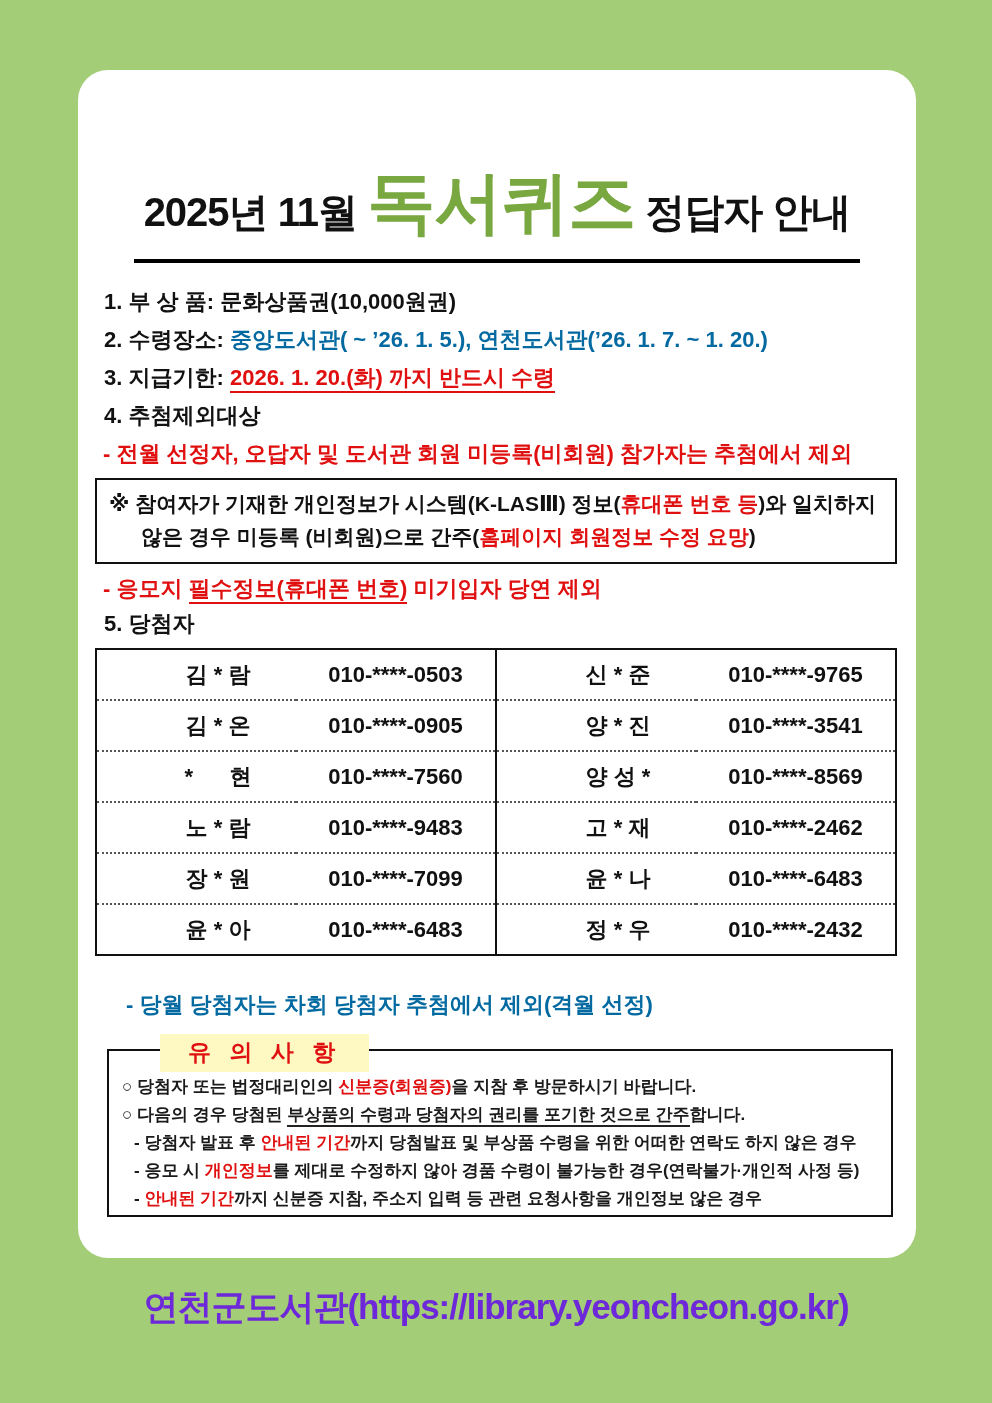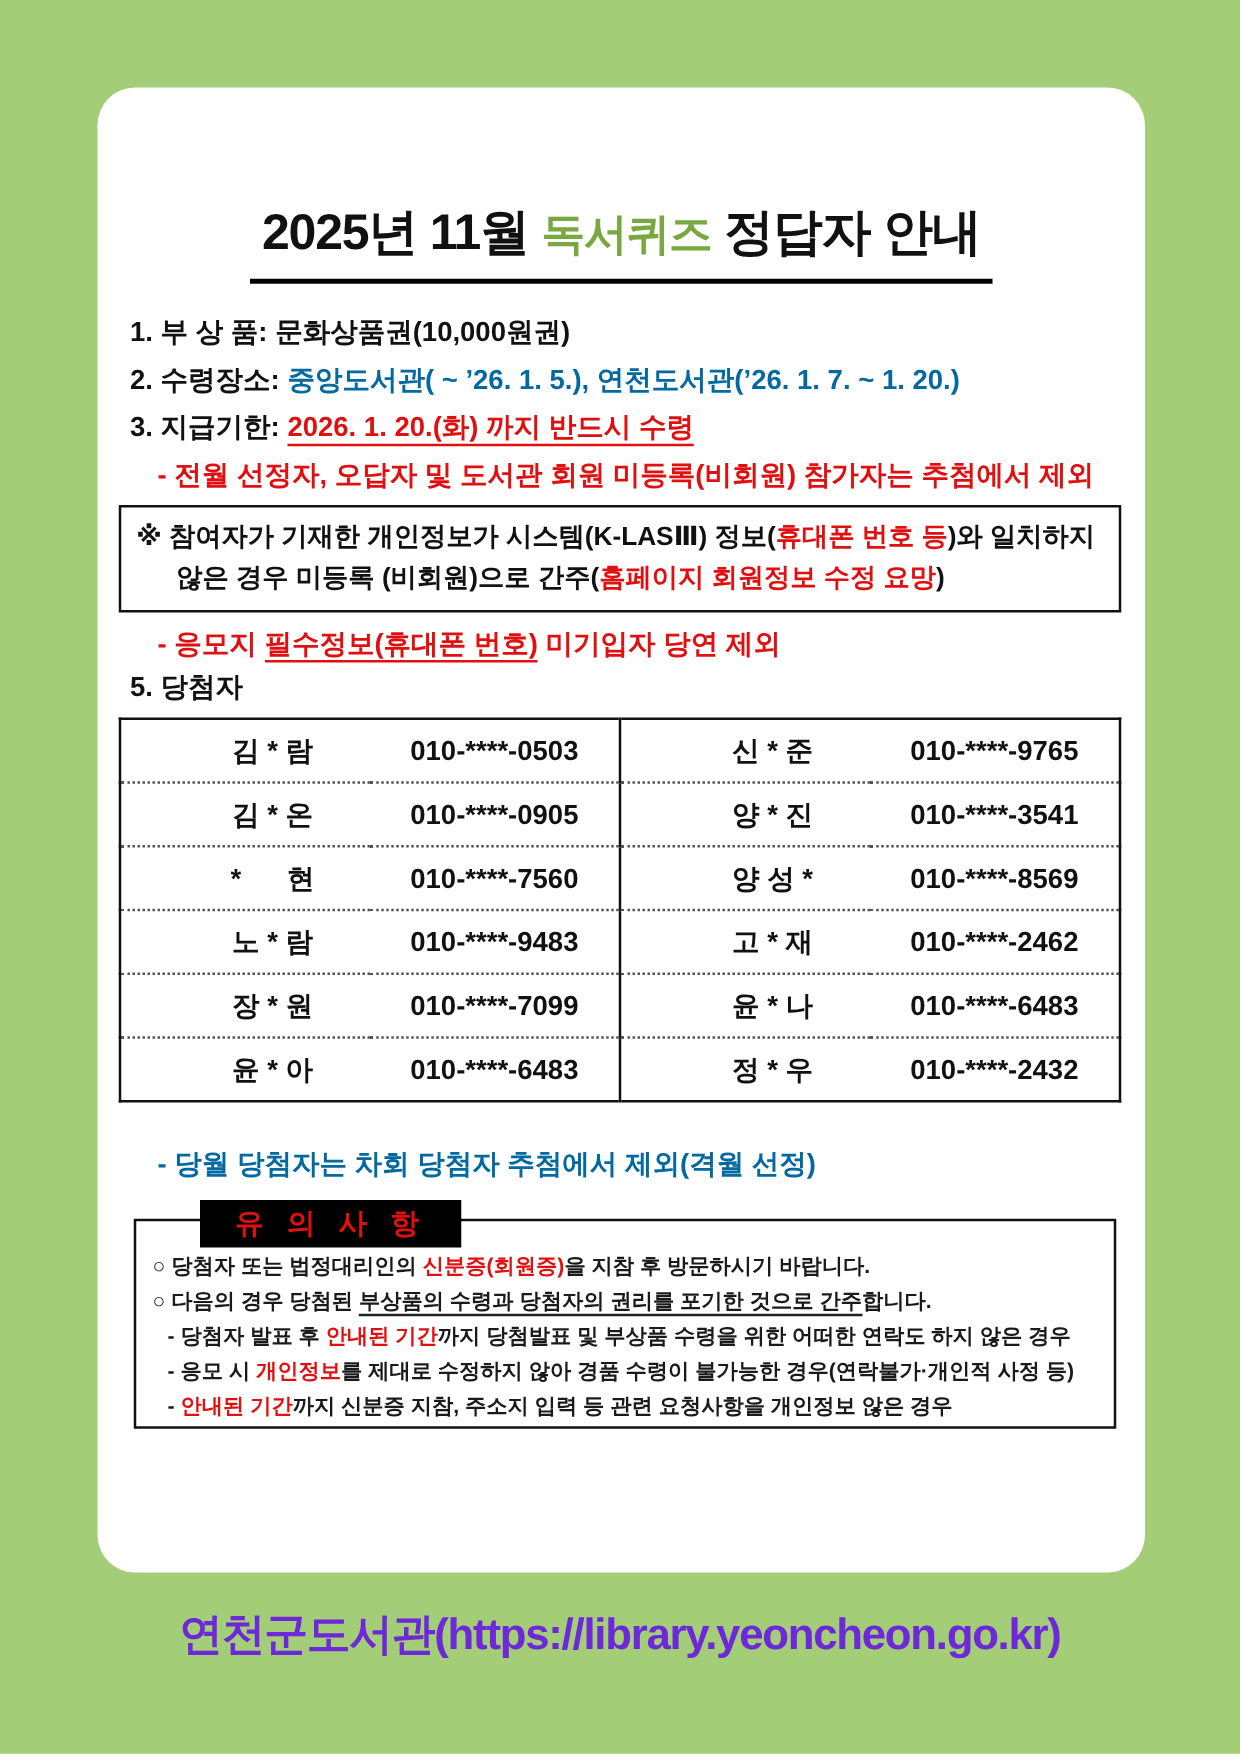--- a/index.html
+++ b/index.html
@@ -18,28 +18,28 @@
   }
   
   .title-wrap { padding-top:88px; text-align:center; }
   .title {
     display:inline-block;
     border-bottom:4px solid #000;
     padding:0 10px 10px 10px;
     font-size:40px; font-weight:bold; letter-spacing:-1px;
     white-space:nowrap;
   }
-  .title .green { color:#79a841; font-size:35px; }
+  .title .green { color:#79a841; font-size:68px; }
   
   .items { margin:26px 0 12px 26px; font-size:22px; font-weight:bold; }
   .item { margin-bottom:13px; line-height:25px; }
   .blue { color:#0369a1; }
   .red  { color:#e01010; }
   .red-u { color:#e01010; border-bottom:2px solid #e01010; padding-bottom:1px; }
-  .sub { margin:5px 0 0 48px; font-size:22px; font-weight:bold; line-height:25px; }
+  .sub { margin:5px 0 0 25px; font-size:22px; font-weight:bold; line-height:25px; }
   
   .kbox {
     margin:12px 0 0 17px; width:802px;
     border:2px solid #111;
     padding:7px 0 9px 12px;
     font-size:21px; font-weight:bold; line-height:33px;
   }
   .kbox p { padding-left:32px; text-indent:-32px; }
   .sub-after-box { margin-top:12px; }
   .item-winners { margin:10px 0 0 26px; font-size:22px; font-weight:bold; line-height:25px; }
@@ -59,21 +59,21 @@
   
   .caution {
     position:relative;
     margin:32px 0 0 29px; width:786px; height:168px;
     border:2px solid #111;
     padding:22px 10px 0 13px;
     font-size:17px; font-weight:bold; color:#1a1a1a;
   }
   .caution-label {
     position:absolute; top:-17px; left:51px;
-    background:#000000;
+    background:#fef9c3;
     padding:3px 28px 4px 28px;
     font-size:23px; font-weight:bold; letter-spacing:6px;
     color:#e01010;
   }
   .caution .cline { line-height:28px; }
   .caution .cline.dash { padding-left:12px; }
   .caution .bu { border-bottom:2px solid #222; padding-bottom:1px; }
   
   .footer {
     position:absolute; left:0; top:1284px; width:992px;
@@ -95,20 +95,23 @@
       <span>1. 부 상 품:</span>
       <span>문화상품권(10,000원권)</span>
     </div>
     <div class="item">
       <span>2. 수령장소:</span>
       <span class="blue">중앙도서관( ~ ’26. 1. 5.), 연천도서관(’26. 1. 7. ~ 1. 20.)</span>
     </div>
     <div class="item">
       <span>3. 지급기한:</span>
       <span class="red-u">2026. 1. 20.(화) 까지 반드시 수령</span>
+    </div>
+    <div class="item">
+      <span>4. 추첨제외대상</span>
     </div>
   </div>
 
   <div class="sub red">- 전월 선정자, 오답자 및 도서관 회원 미등록(비회원) 참가자는 추첨에서 제외</div>
 
   <div class="kbox">
     <p><span>※ 참여자가 기재한 개인정보가 시스템(K-LASⅢ) 정보(</span><span class="red">휴대폰 번호 등</span><span>)와 일치하지 않은 경우 미등록 (비회원)으로 간주(</span><span class="red">홈페이지 회원정보 수정 요망</span><span>)</span></p>
   </div>
 
   <div class="sub red sub-after-box"><span>- 응모지 </span><span class="red-u">필수정보(휴대폰 번호)</span><span> 미기입자 당연 제외</span></div>

